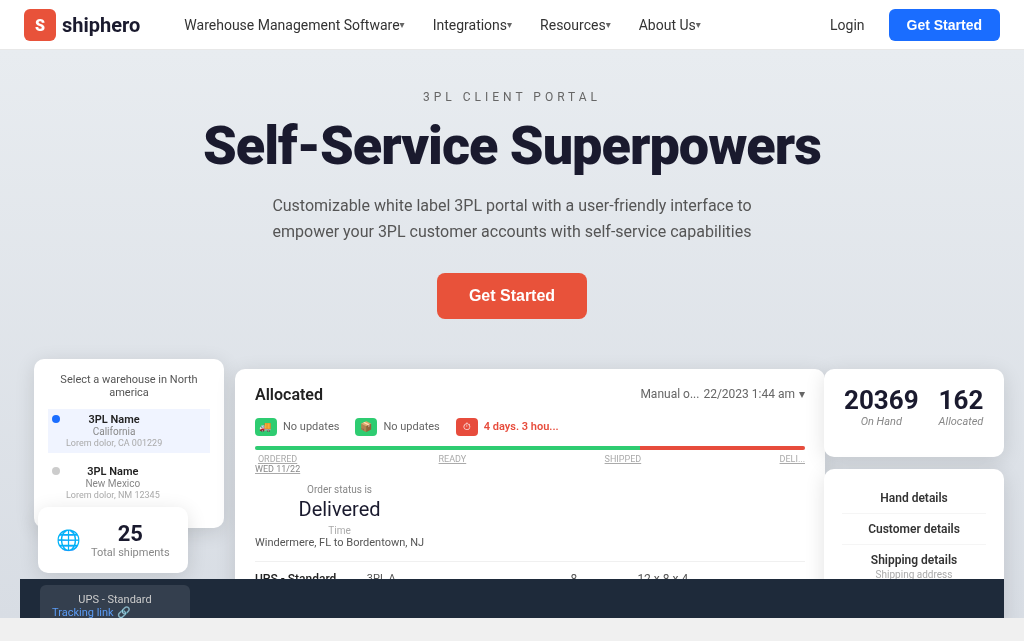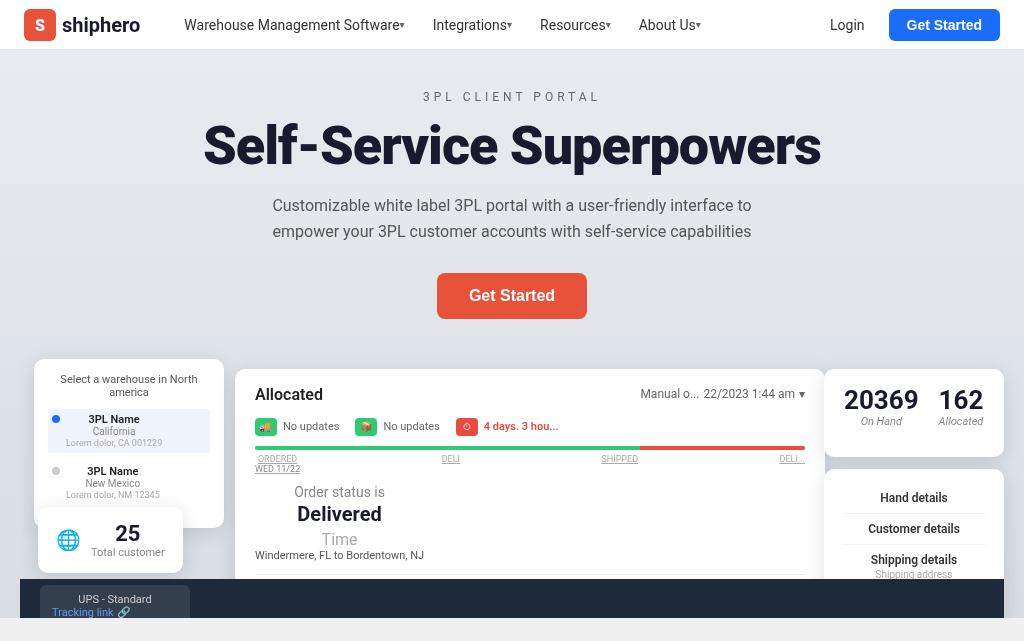--- a/index.html
+++ b/index.html
@@ -262,23 +262,23 @@
     }
     .progress-labels {
       display: flex;
       justify-content: space-between;
       margin-top: 4px;
       font-size: 9px;
       color: #aaa;
       text-decoration: underline;
     }
 
-    .order-status-label { font-size: 14px; color: #888; margin-bottom: 2px; }
-    .order-status-value { font-size: 20px; font-weight: 700; color: #1a1a2e; margin-bottom: 4px; }
-    .order-time-label { font-size: 16px; color: #aaa; }
+    .order-status-label { font-size: 10px; color: #888; margin-bottom: 2px; }
+    .order-status-value { font-size: 20px; font-weight: 400; color: #1a1a2e; margin-bottom: 4px; }
+    .order-time-label { font-size: 10px; color: #aaa; }
     .order-time-value { font-size: 11px; color: #555; margin-bottom: 12px; }
 
     .ship-row {
       display: flex;
       gap: 20px;
       align-items: flex-start;
       border-top: 1px solid #f0f0f0;
       padding-top: 10px;
       margin-bottom: 10px;
     }
@@ -457,21 +457,21 @@
           <div class="wh-state">New Mexico</div>
           <div class="wh-address">Lorem dolor, NM 12345</div>
         </div>
       </div>
     </div>
 
     <div class="card-shipments">
       <span class="shipments-icon">🌐</span>
       <div>
         <div class="shipments-count">25</div>
-        <div class="shipments-label">Total customer</div>
+        <div class="shipments-label">Total shipments</div>
       </div>
     </div>
 
     <div class="clipboard-icon-btn">
       <svg viewBox="0 0 24 24" fill="none" stroke="#999" stroke-width="1.5">
         <rect x="8" y="2" width="8" height="4" rx="1" ry="1" stroke="#999"></rect>
         <path d="M16 4h2a2 2 0 0 1 2 2v14a2 2 0 0 1-2 2H6a2 2 0 0 1-2-2V6a2 2 0 0 1 2-2h2"></path>
         <line x1="9" y1="12" x2="15" y2="12"></line>
         <line x1="9" y1="16" x2="15" y2="16"></line>
         <line x1="9" y1="8" x2="11" y2="8"></line>
@@ -503,21 +503,21 @@
         </div>
       </div>
 
       <div class="progress-bar-container">
         <div class="progress-track">
           <div class="progress-green"></div>
           <div class="progress-red"></div>
         </div>
         <div class="progress-labels">
           <span>ORDERED<br><span style="color:#888">WED 11/22</span></span>
-          <span>DELI</span>
+          <span>READY</span>
           <span>SHIPPED</span>
           <span>DELI...</span>
         </div>
       </div>
 
       <div style="display:flex;gap:30px;align-items:flex-start;margin-top:6px;">
         <div>
           <div class="order-status-label">Order status is</div>
           <div class="order-status-value">Delivered</div>
           <div class="order-time-label">Time</div>

